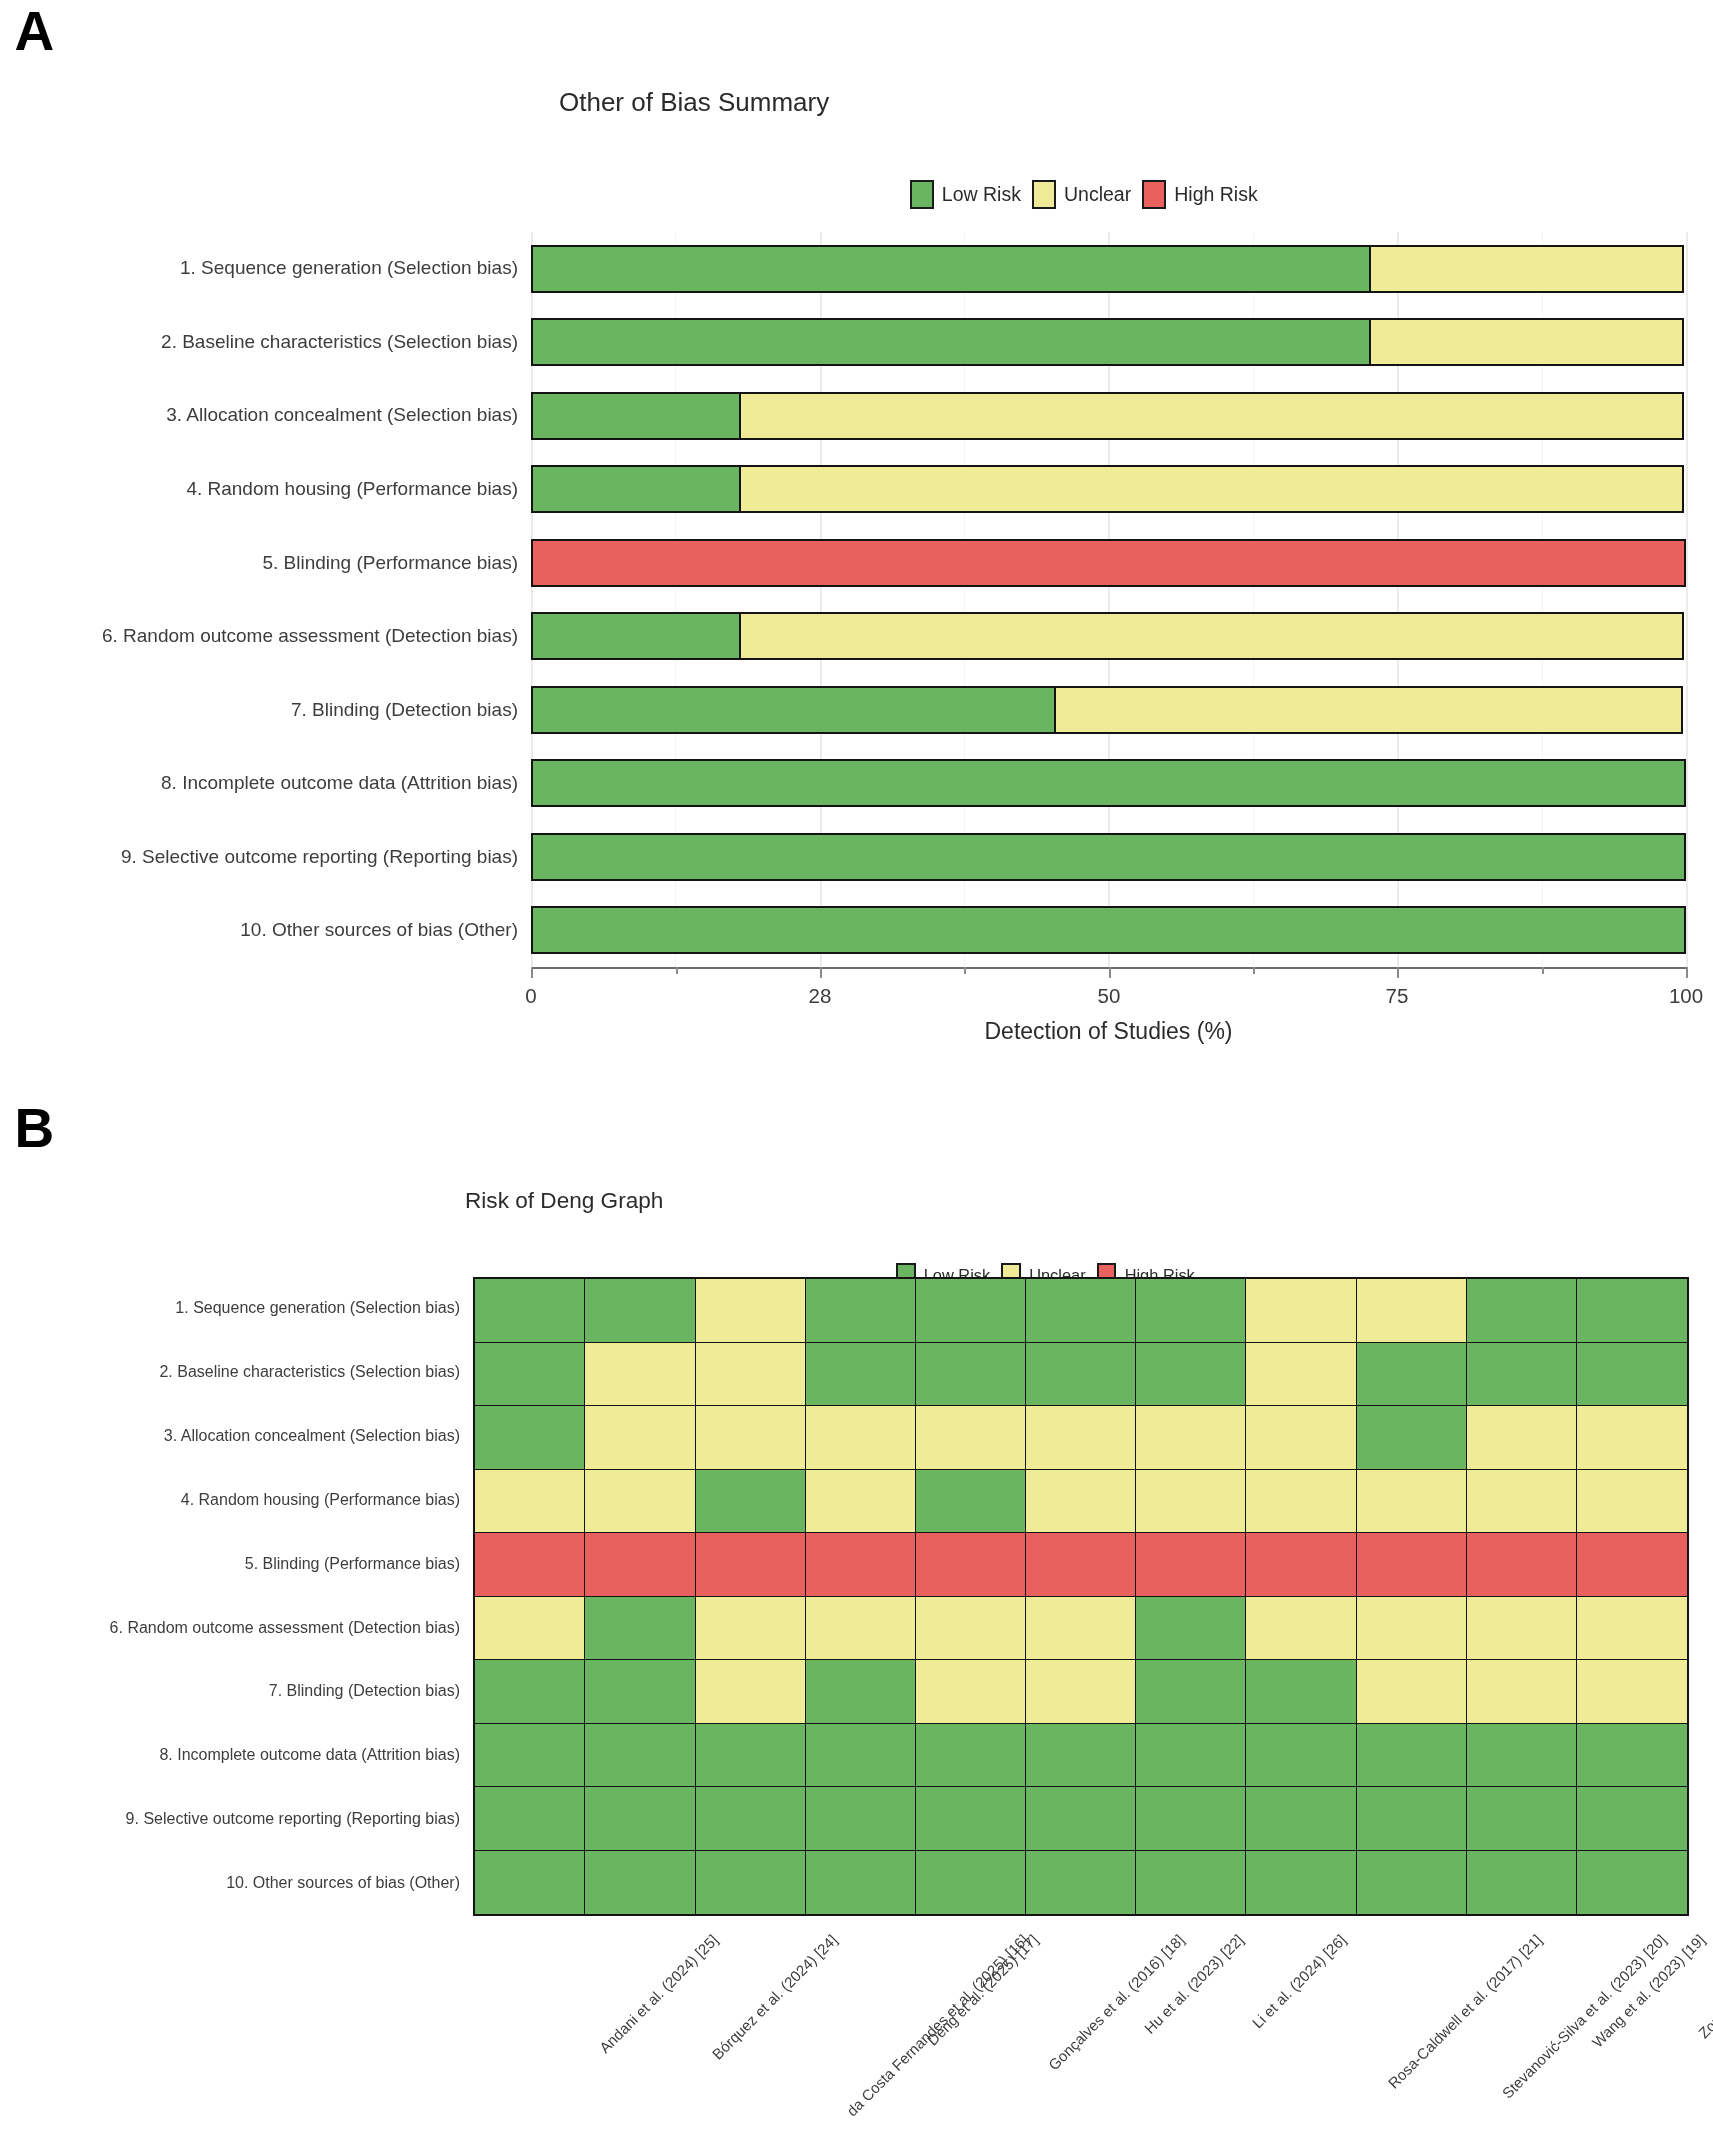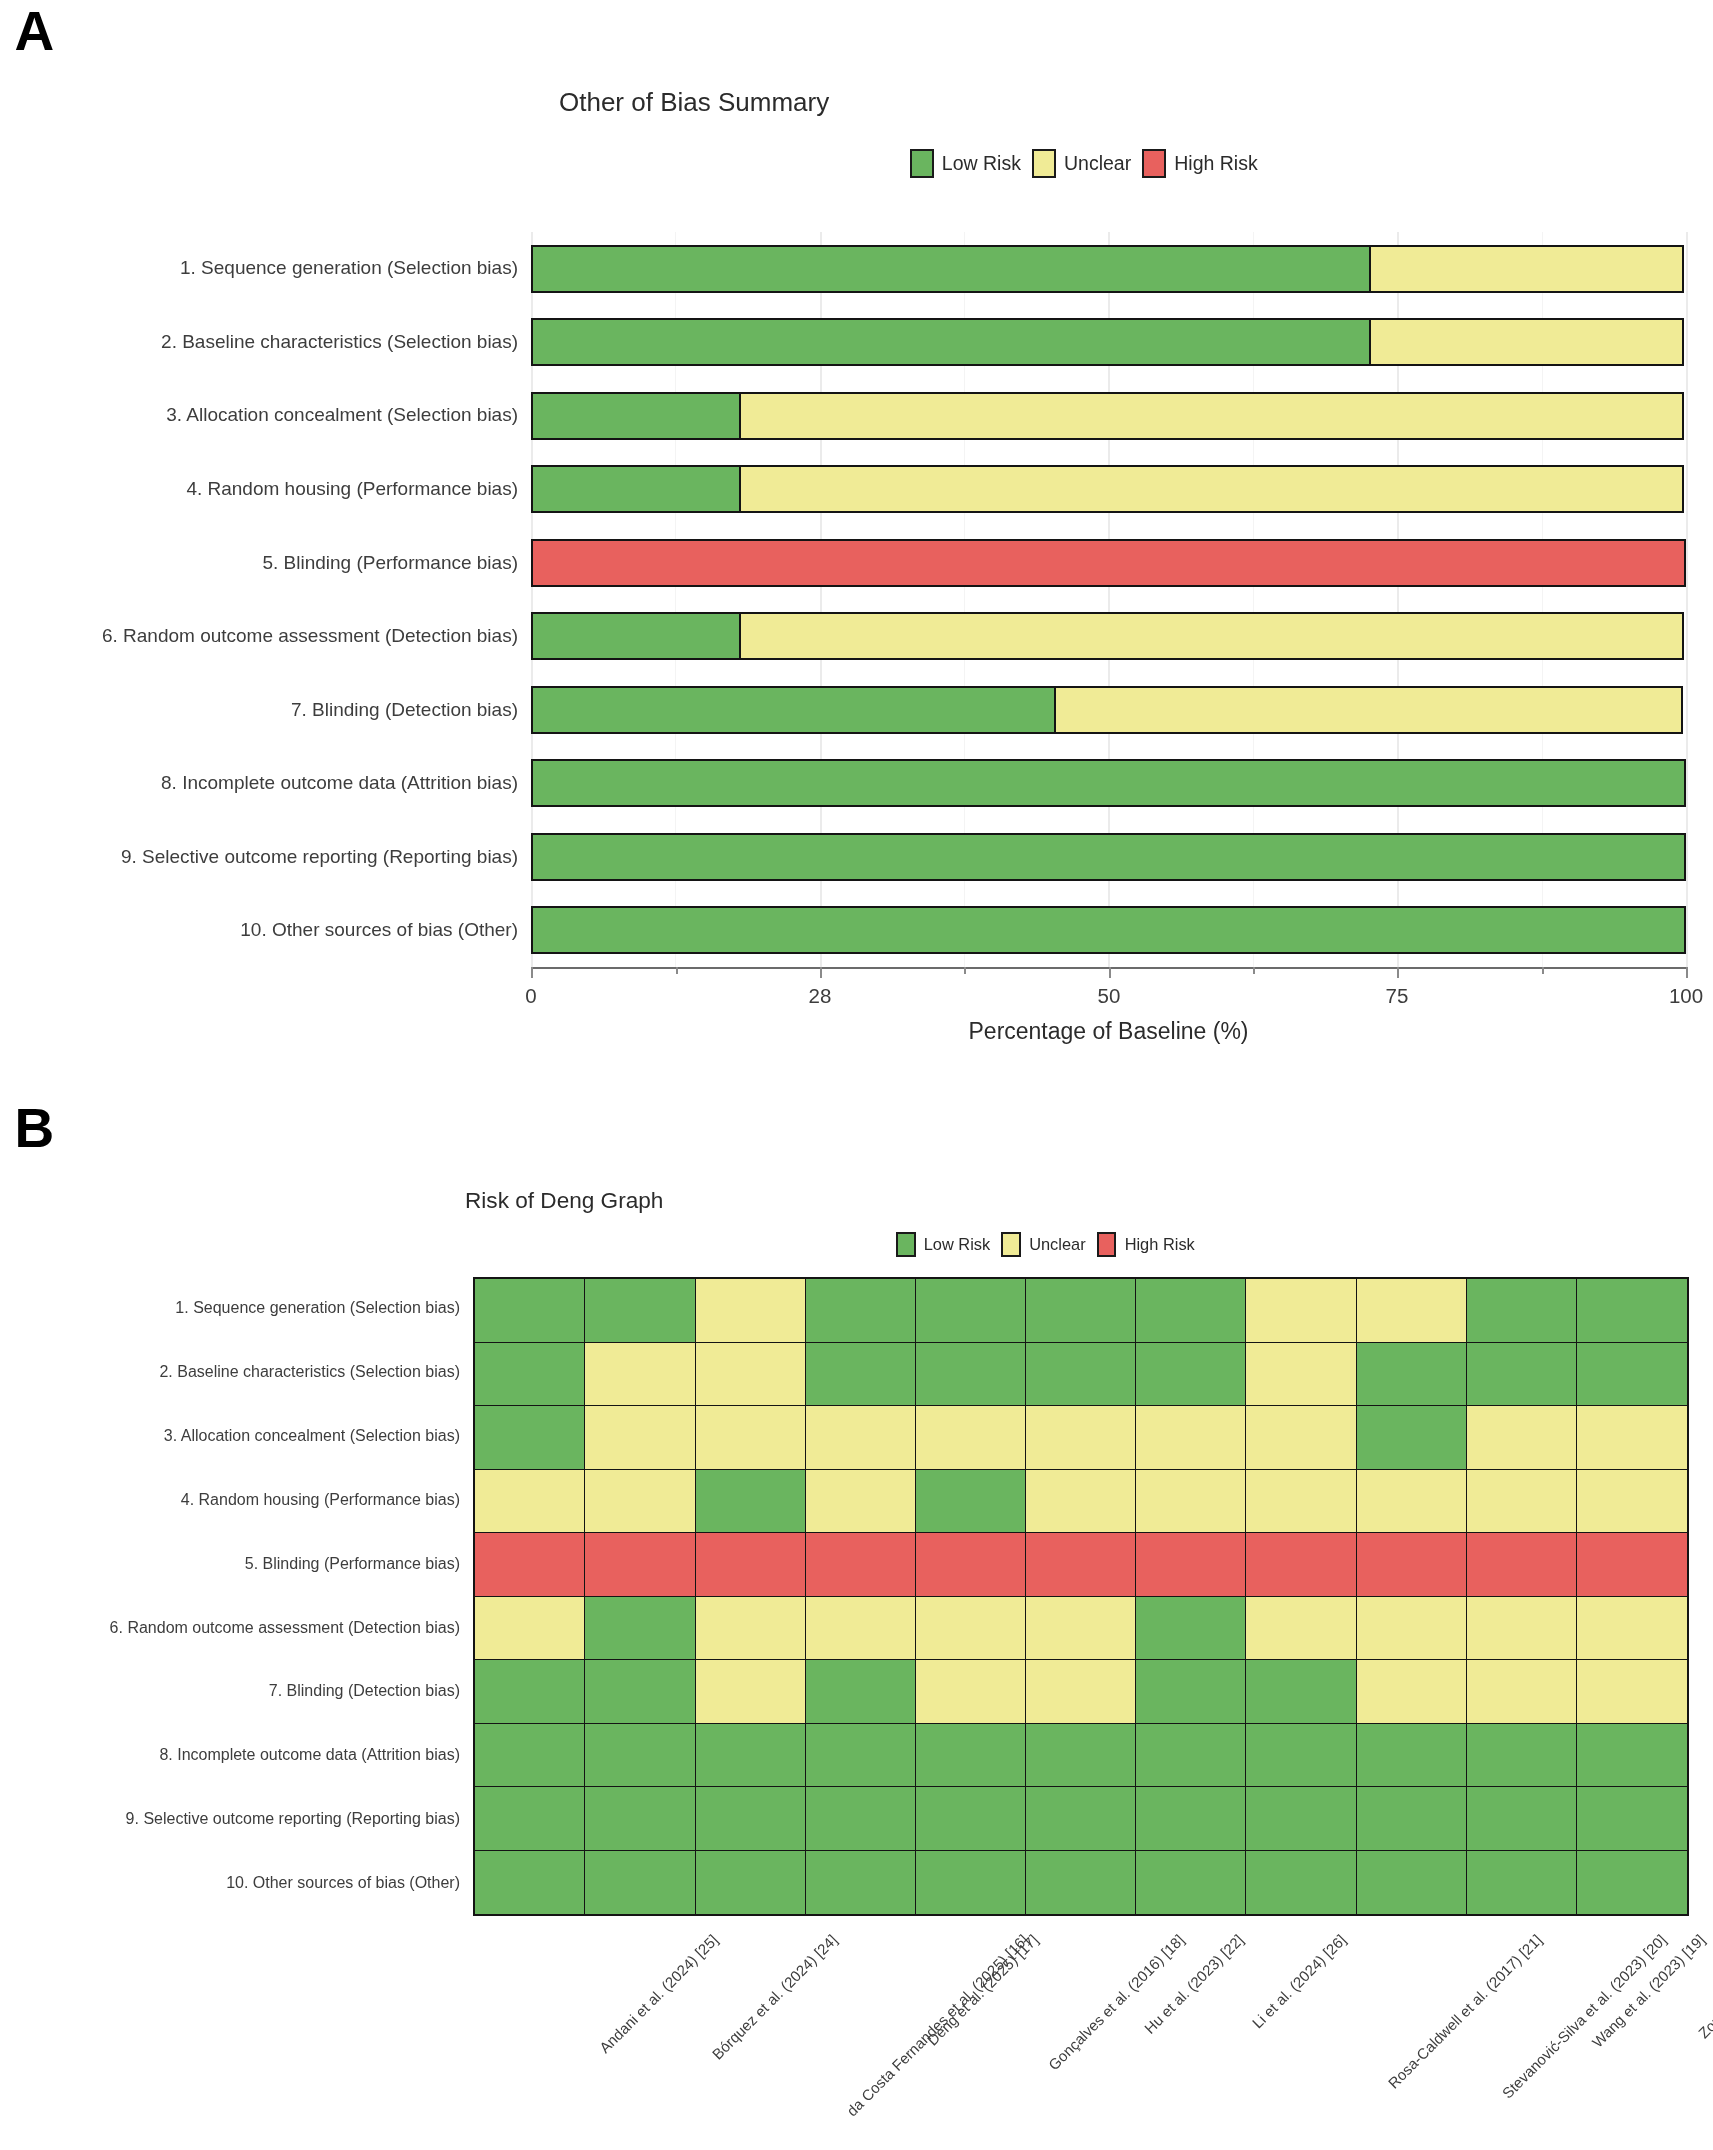--- a/index.html
+++ b/index.html
@@ -33,21 +33,21 @@
     white-space: nowrap;
   }
 
   
   .legend {
     position: absolute;
     display: flex;
     align-items: center;
     gap: 11.3px;
   }
-  .legend-item { display: flex; align-items: center; gap: 8.2px; }
+  .legend-item { display: flex; align-items: center; gap: 8.2px; margin-top: 31px; }
   .legend-swatch {
     width: 23.6px; height: 29px;
     border: 2.1px solid #1a1a1a;
   }
   .legend-label {
     font-size: 19.5px;
     color: #2b2b2b;
     white-space: nowrap;
   }
 
@@ -242,21 +242,21 @@
       </div>
       <div class="bar-row" style="top: 601px;">
         <div class="bar-seg" style="width: 1155px; background: rgb(106, 181, 95);"></div>
       </div>
       <div class="bar-row" style="top: 674px;">
         <div class="bar-seg" style="width: 1155px; background: rgb(106, 181, 95);"></div>
       </div>
     </div>
 
   <div id="xaxis-a"></div>
-  <div id="xaxistitle-a">Percentage of Baseline (%)</div>
+  <div id="xaxistitle-a">Detection of Studies (%)</div>
 <div class="ylabel-a" style="top: 258px;">1. Sequence generation (Selection bias)</div>
     <div class="ylabel-a" style="top: 332px;">2. Baseline characteristics (Selection bias)</div>
     <div class="ylabel-a" style="top: 405px;">3. Allocation concealment (Selection bias)</div>
     <div class="ylabel-a" style="top: 479px;">4. Random housing (Performance bias)</div>
     <div class="ylabel-a" style="top: 553px;">5. Blinding (Performance bias)</div>
     <div class="ylabel-a" style="top: 626px;">6. Random outcome assessment (Detection bias)</div>
     <div class="ylabel-a" style="top: 700px;">7. Blinding (Detection bias)</div>
     <div class="ylabel-a" style="top: 773px;">8. Incomplete outcome data (Attrition bias)</div>
     <div class="ylabel-a" style="top: 847px;">9. Selective outcome reporting (Reporting bias)</div>
     <div class="ylabel-a" style="top: 920px;">10. Other sources of bias (Other)</div>

